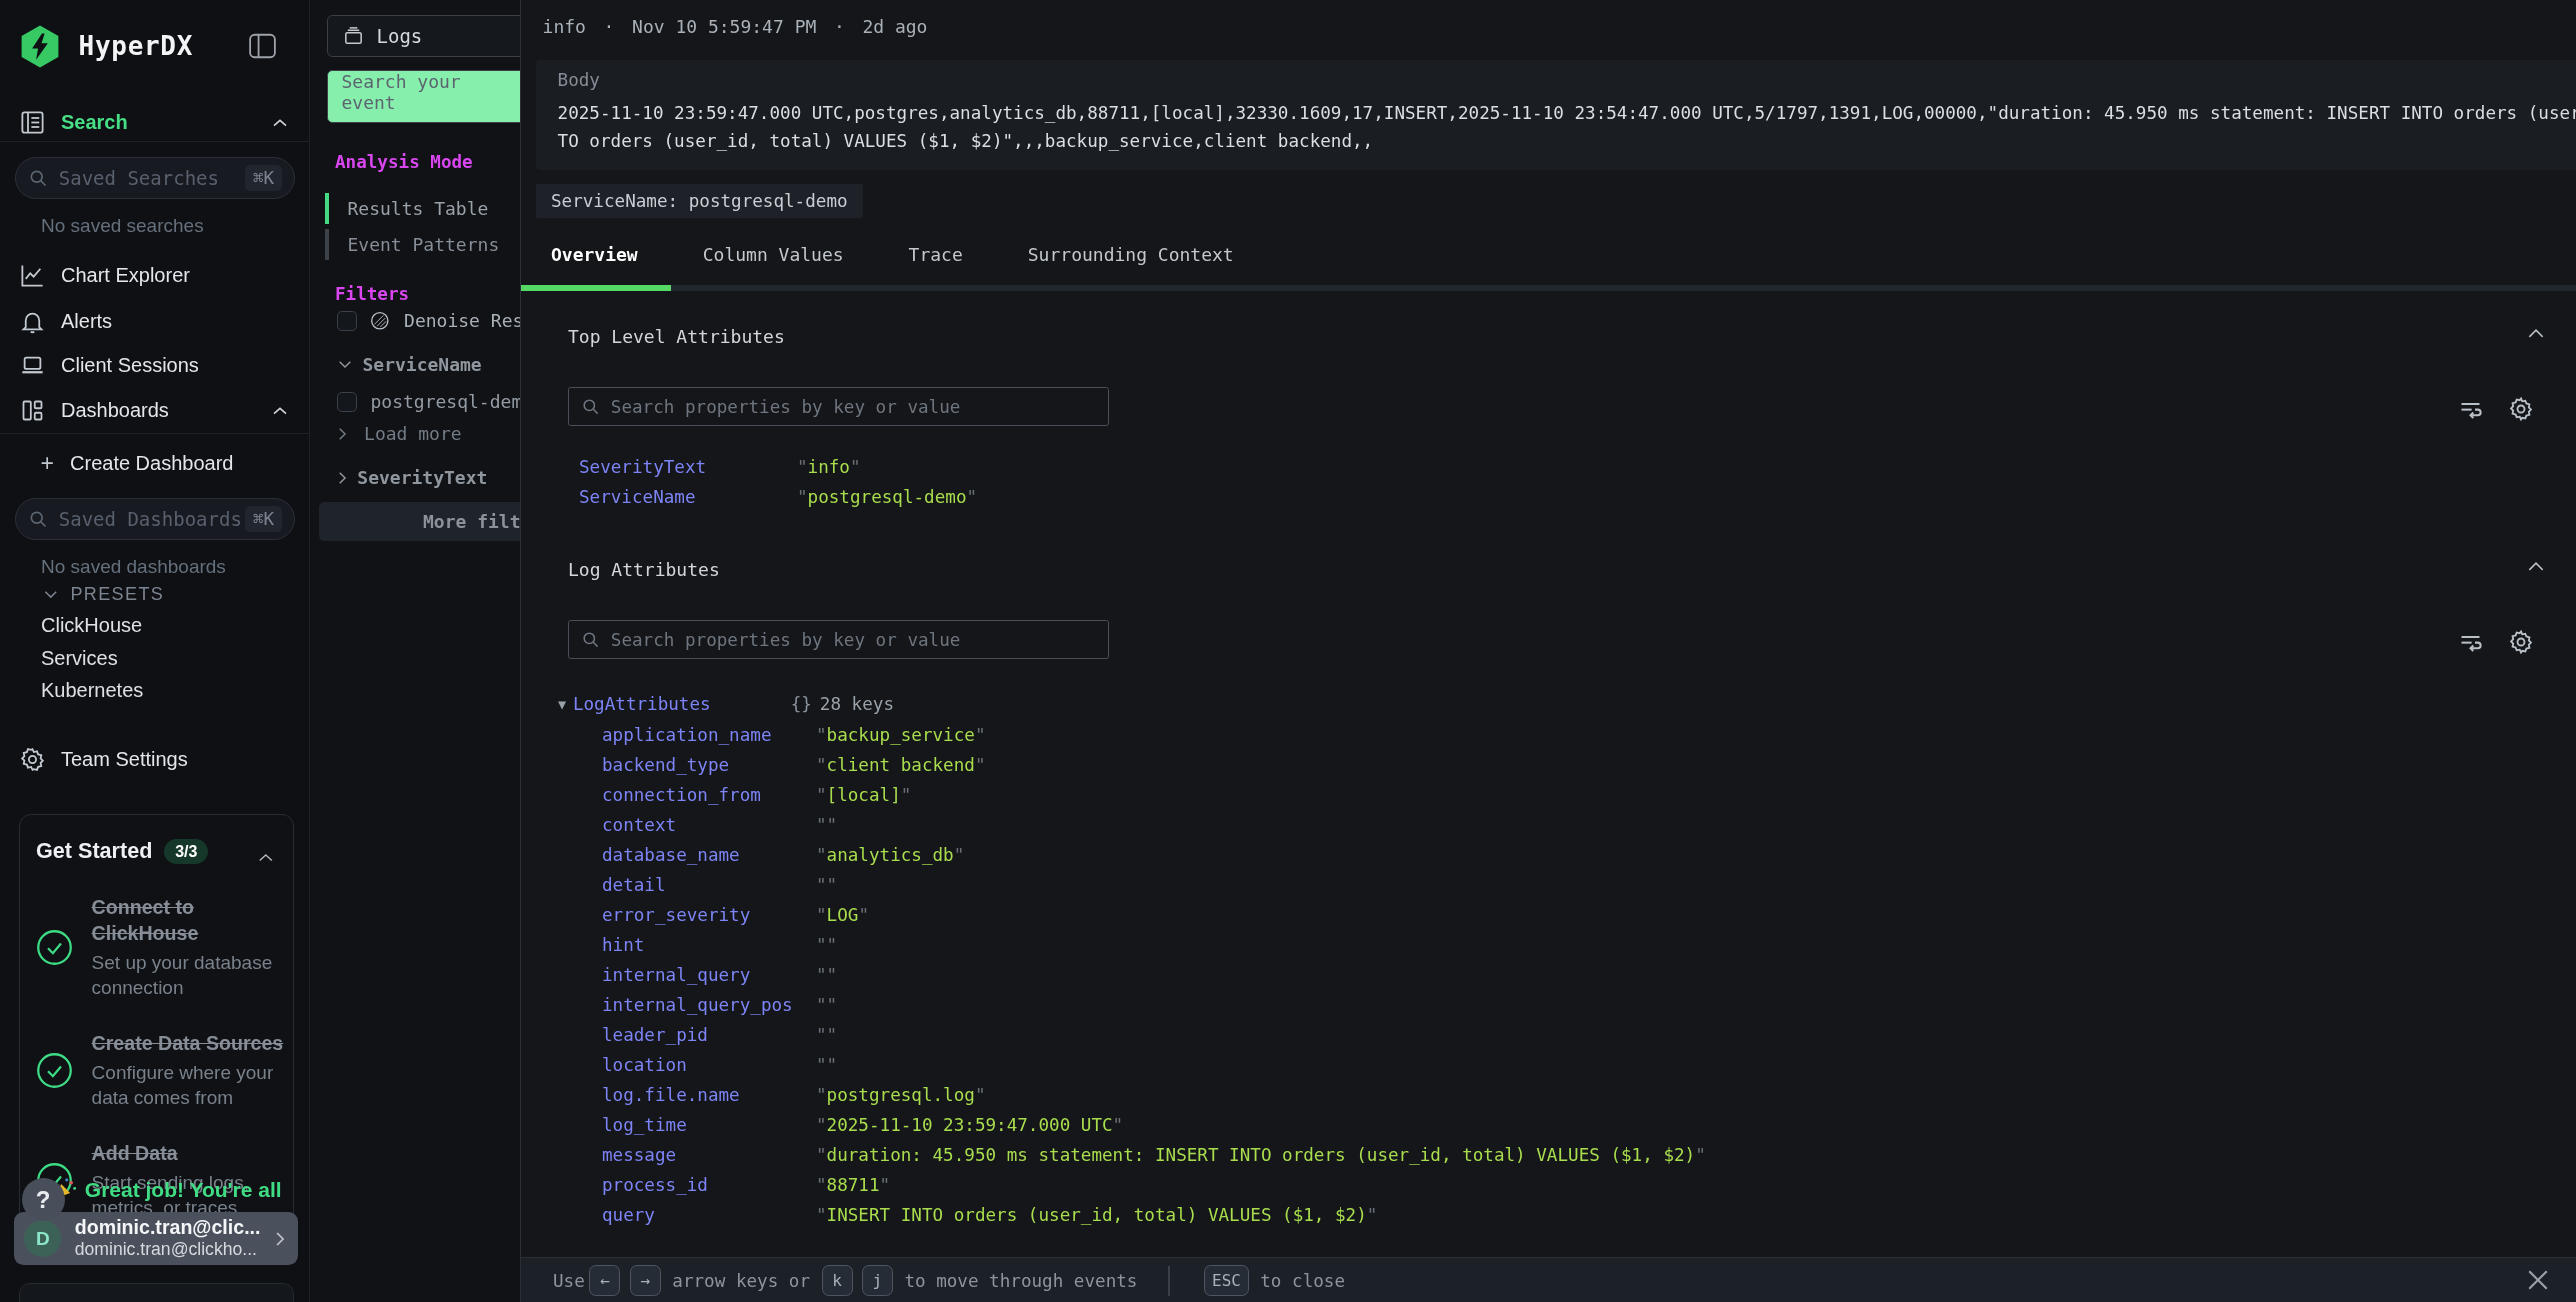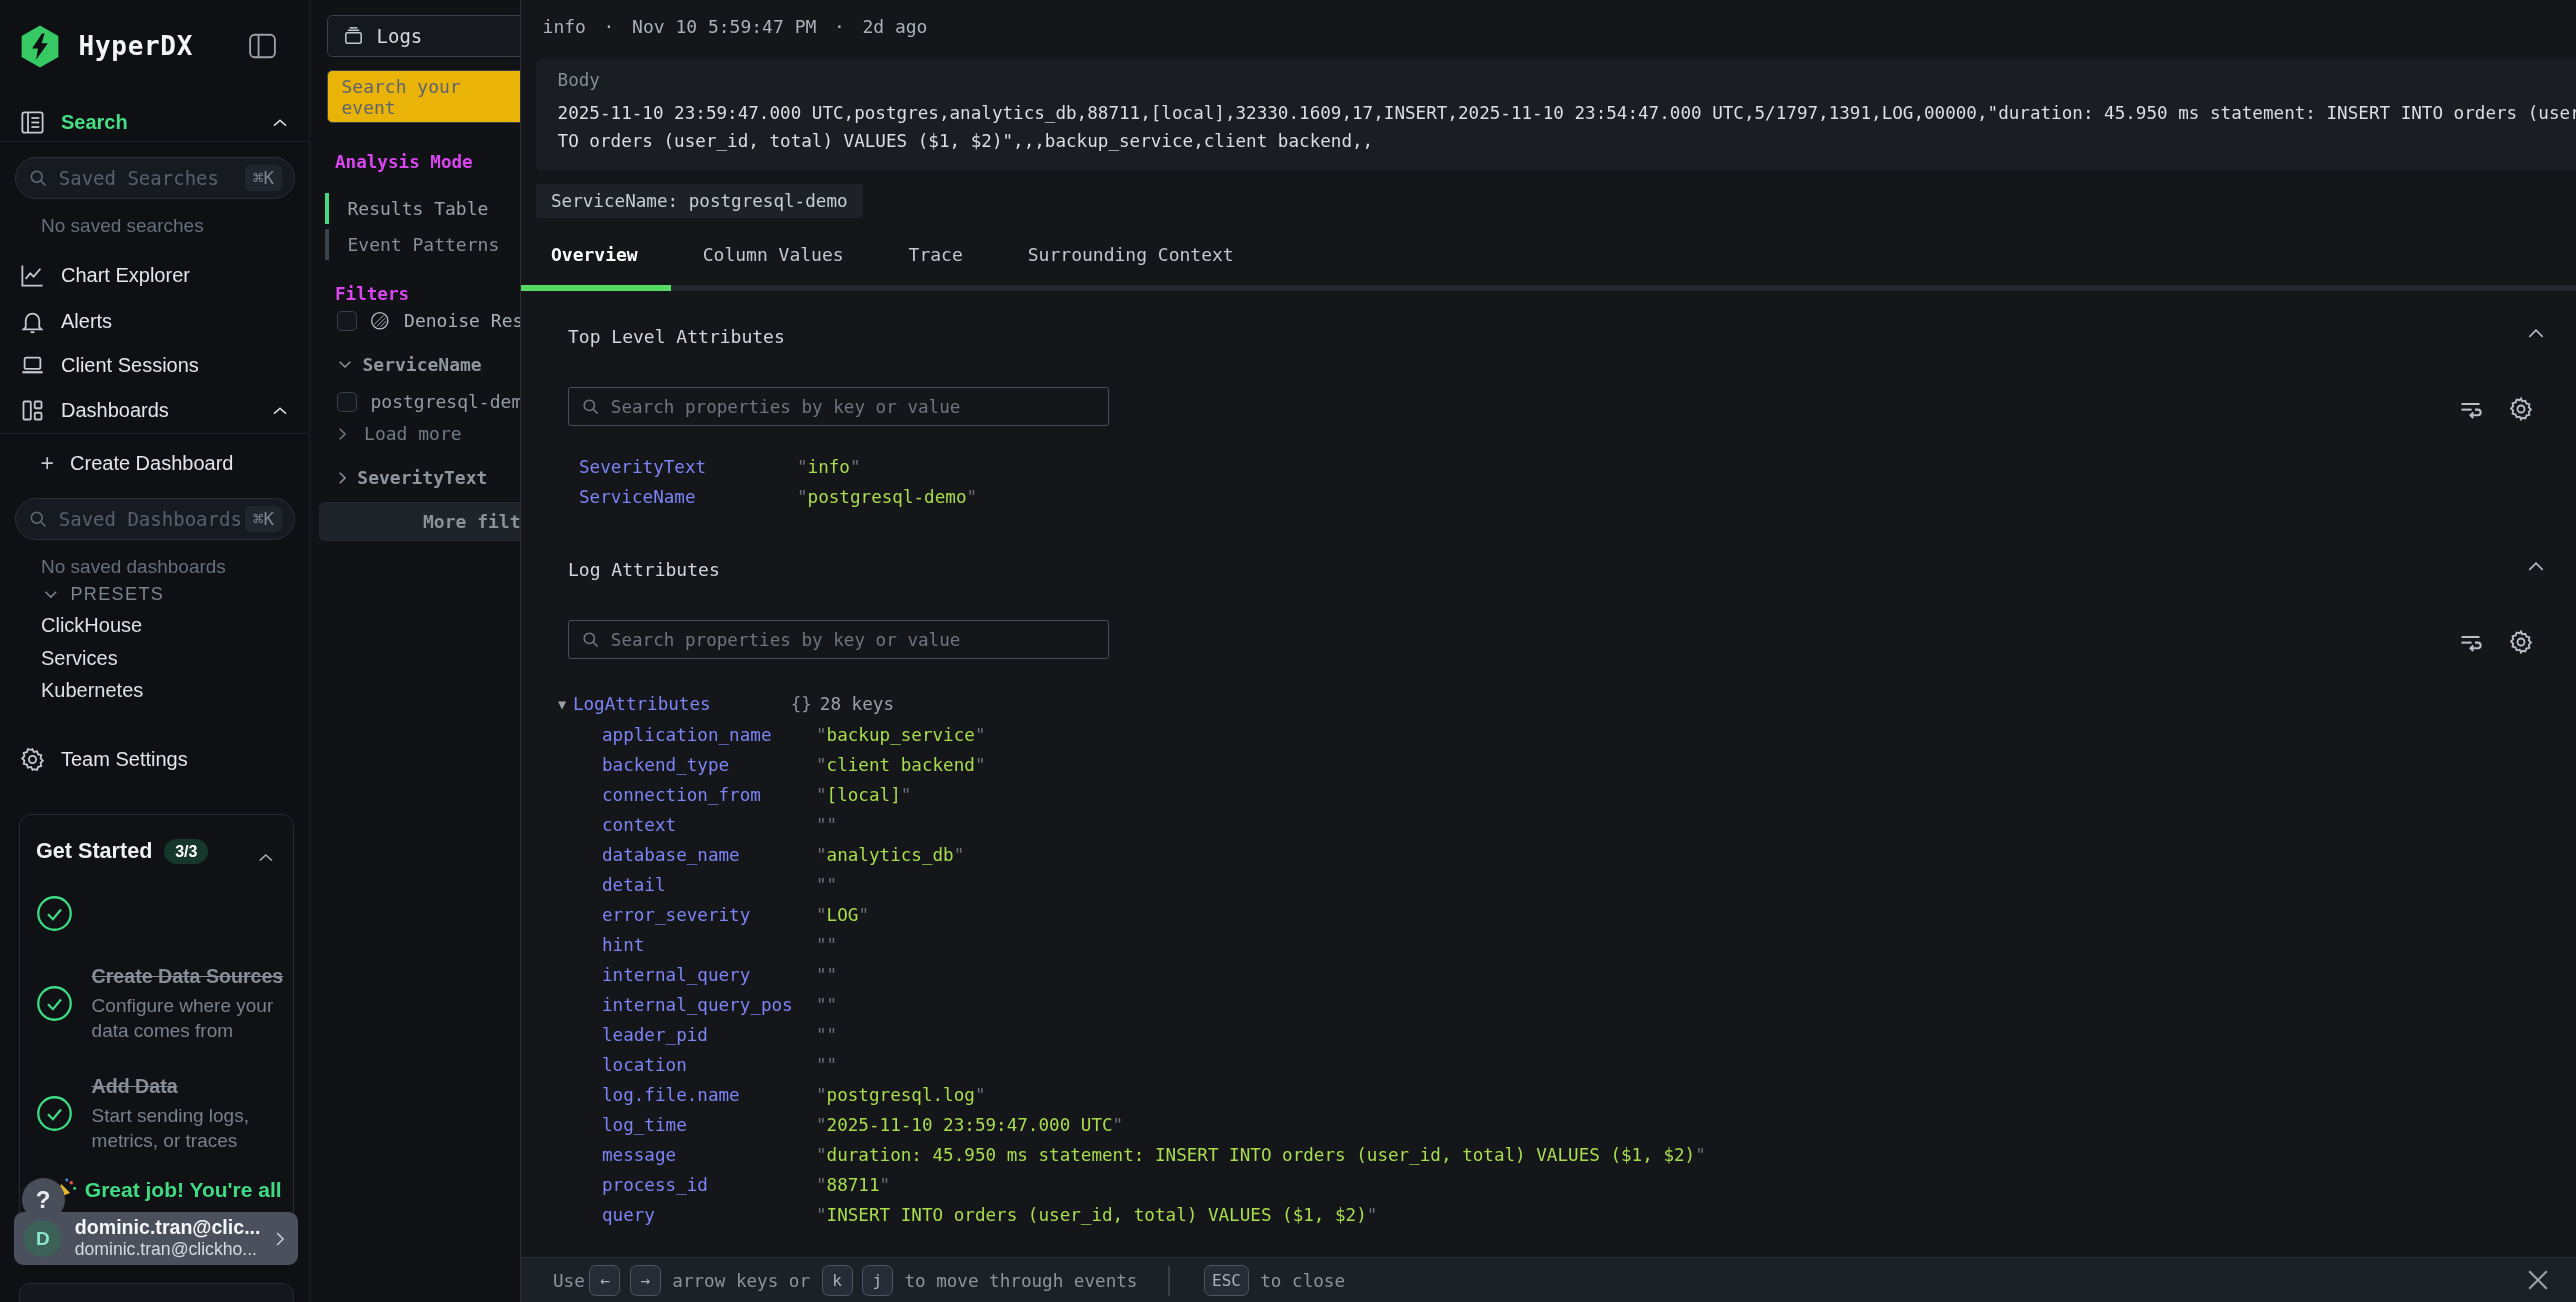--- a/index.html
+++ b/index.html
@@ -63,21 +63,21 @@
   .user-chev { margin-left:auto; color:#c6cbd2; }
   .partial-card { position:absolute; left:19px; top:1283px; width:275px; height:32px; border-radius:10.8px;
     background:#14171c; border:0.7px solid #262b32; }
 
   
   #midpanel { position:absolute; left:311px; top:0; width:210px; height:1067px; background:#101216; }
   .src-btn { position:absolute; left:16px; top:15px; width:203px; height:42px; border:0.7px solid #3a4048;
     border-radius:5.4px; background:#15181d; display:flex; align-items:center; padding:0 13.5px; cursor:pointer; }
   .src-btn .lbl { font-size:19px; color:#d6dade; margin-left:12px; }
   .mid-search { position:absolute; left:16px; top:70px; width:203px; height:53px; border:0.7px solid #3a4048;
-    border-radius:5.4px; background:#eab308; display:flex; align-items:center; padding:0 13.5px; cursor:text; }
+    border-radius:5.4px; background:#86efac; display:flex; align-items:flex-start; padding:0 13.5px; cursor:text; }
   .mid-ph { font-size:18px; color:#5c London; }
   .mid-label { position:absolute; left:24px; font-size:17.6px; font-weight:bold; color:#d946ef; }
   .mode-row { position:absolute; left:13.5px; width:196px; height:34px; display:flex; align-items:center; cursor:pointer; }
   .mode-bar { width:4px; height:31px; background:#3c4249; margin-right:19px; flex:0 0 4px; }
   .mode-bar.active { background:#44da82; }
   .mode-label { font-size:18px; color:#9aa1a9; }
   .filt-row { position:absolute; left:26px; display:flex; align-items:center; cursor:pointer; }
   .cbx { width:20px; height:20px; border:1.4px solid #3a414a; border-radius:4.7px; background:#14171c; flex:0 0 20px; }
   .filt-text { font-size:18px; color:#a9b0b8; margin-left:13.5px; white-space:nowrap; }
   .grp-chev { color:#8f969e; margin-right:9.5px; display:flex; }
@@ -263,20 +263,24 @@
         <svg class="gs-chev" width="21.6" height="13.5" viewBox="0 0 32 20" fill="none" stroke="currentColor" stroke-width="2.2">
             <polyline points="7,14 16,6 25,14"></polyline>
           </svg>
       </div>
 
       <div class="gs-item">
         <svg class="gs-check" viewBox="0 0 24 24" fill="none" stroke="#3ddc84" stroke-width="1.4">
             <circle cx="12" cy="12" r="10"></circle>
             <polyline points="8,12.5 11,15.5 16,9.5"></polyline>
           </svg>
+        <div>
+          <div class="gs-item-title" style="width:156px">Connect to ClickHouse</div>
+          <div class="gs-item-desc" style="width:196px">Set up your database connection</div>
+        </div>
       </div>
 
       <div class="gs-item">
         <svg class="gs-check" viewBox="0 0 24 24" fill="none" stroke="#3ddc84" stroke-width="1.4">
             <circle cx="12" cy="12" r="10"></circle>
             <polyline points="8,12.5 11,15.5 16,9.5"></polyline>
           </svg>
         <div>
           <div class="gs-item-title">Create Data Sources</div>
           <div class="gs-item-desc" style="width:196px">Configure where your data comes from</div>

